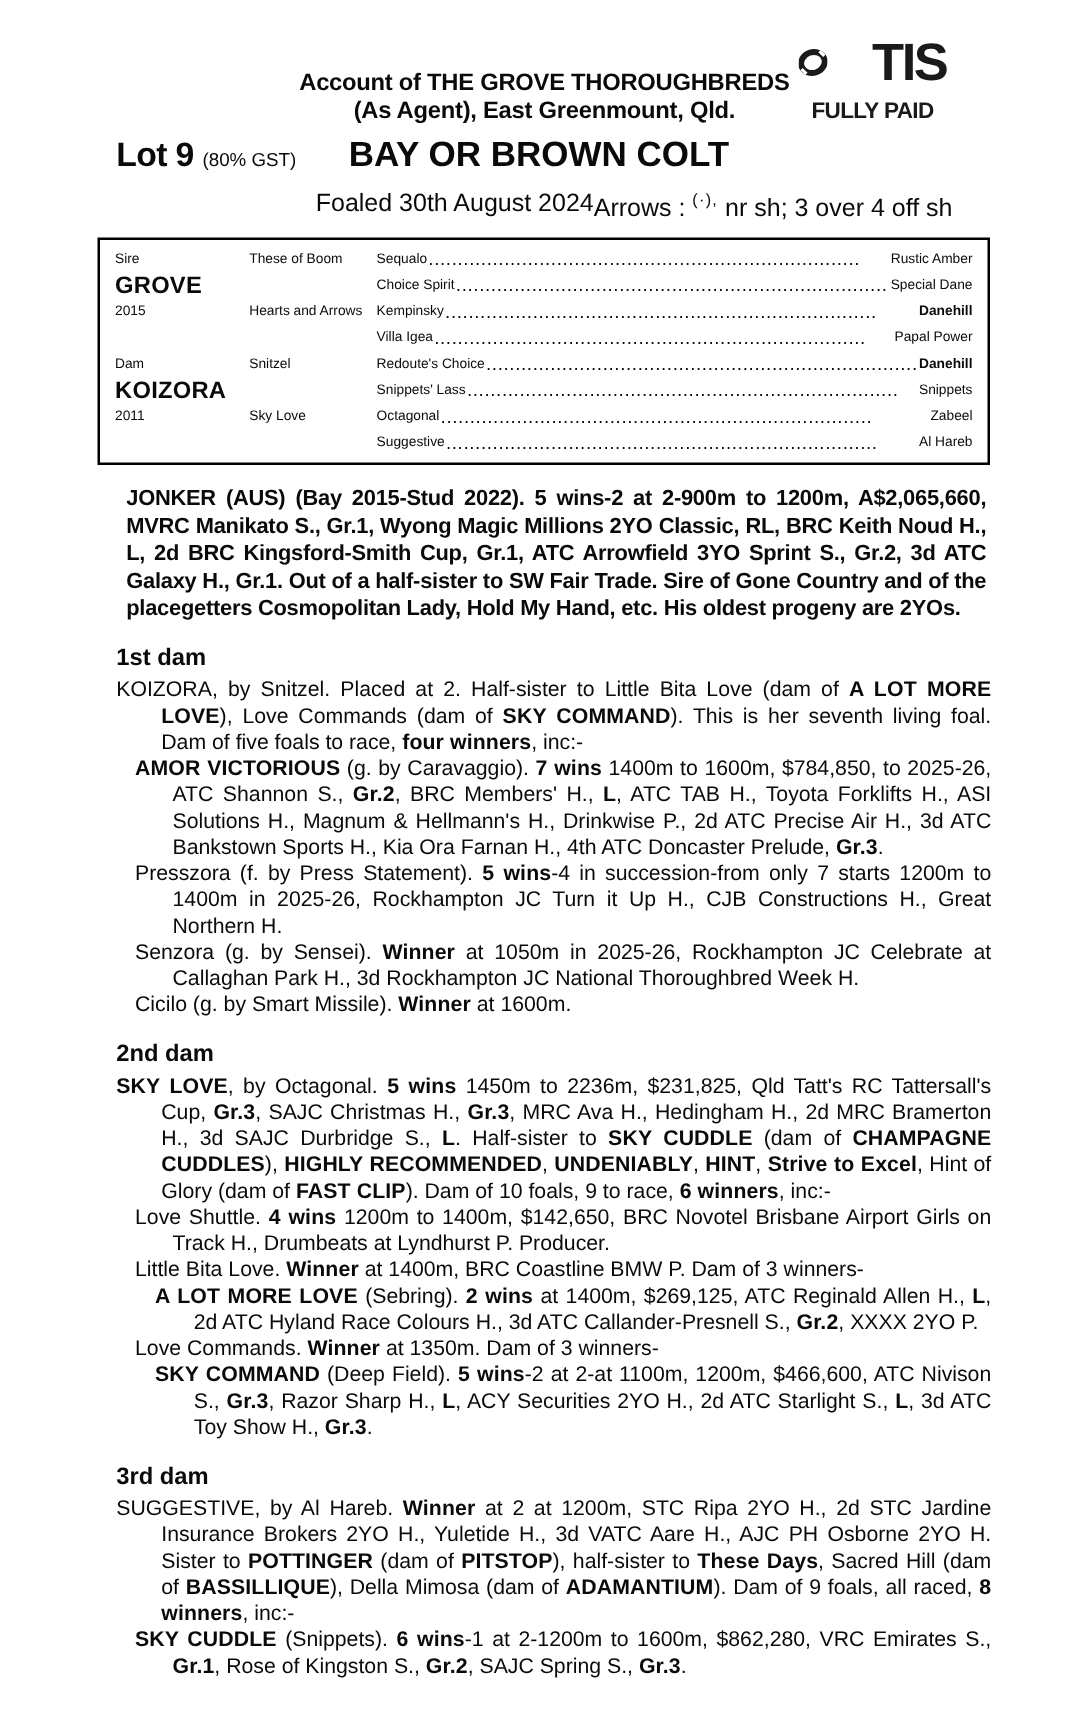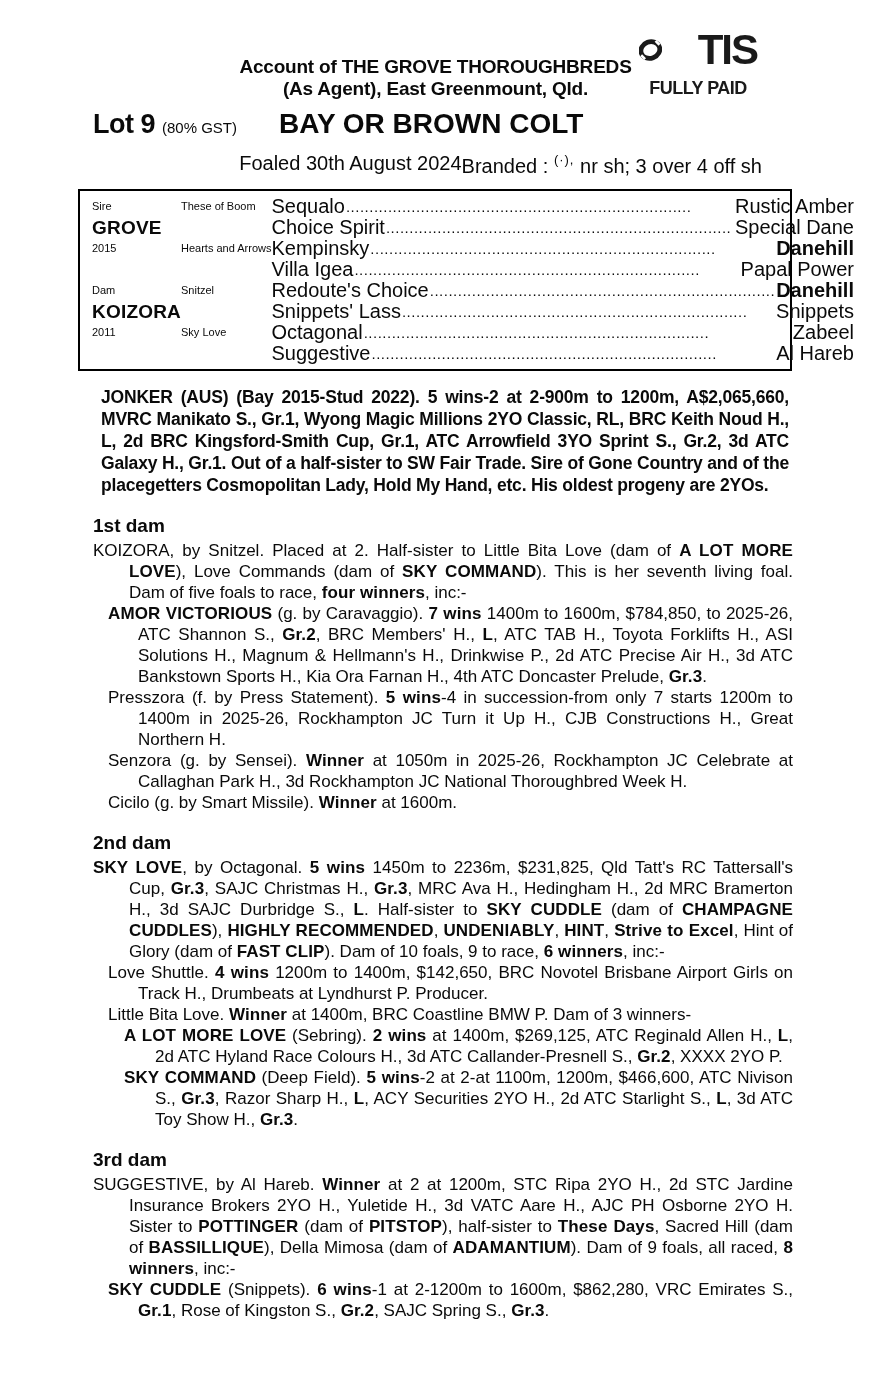--- a/index.html
+++ b/index.html
@@ -28,21 +28,21 @@
     margin:11px 0 0 78px;width:714px;box-sizing:border-box;
     border:2px solid #000;padding:5px 12px 5px 12px;
     display:flex;
   }
   .ped-col{display:block;}
   .ped-c1{width:195px;}
   .ped-c2{width:185px;}
   .ped-c3{flex:1;}
   .pl{height:21px;line-height:21px;font-size:11px;white-space:nowrap;}
   .ped-name{font-weight:bold;font-size:19px;letter-spacing:0.2px;}
-  .gp-row{display:flex;align-items:flex-end;height:21px;line-height:21px;font-size:20px;}
+  .gp-row{display:flex;align-items:flex-start;height:21px;line-height:21px;font-size:11px;}
   .gp-s,.gp-d{white-space:nowrap;}
   .dots{flex:1;overflow:hidden;white-space:nowrap;margin:0 1px;color:#0a0a0a;}
   .dots::after{content:"..........................................................................";letter-spacing:0.5px;font-size:15px;}
   
   .sire-note{margin:15px 82px 0 101px;}
   .sire-note .para{font-weight:bold;font-size:17.5px;line-height:22px;letter-spacing:-0.2px;}
   
   .bodytext{margin:0 78px 0 93px;width:700px;}
   .sec-head{font-size:19px;font-weight:bold;margin:19px 0 3px 0;}
   .para{margin:0;text-align:justify;font-size:17px;line-height:21px;}
@@ -76,21 +76,21 @@
     </div>
 
     <div class="lot-row">
       <span class="lot-label">Lot 9</span>
       <span class="gst">(80% GST)</span>
       <span class="colt-title">BAY OR BROWN COLT</span>
     </div>
 
     <div class="foal-row">
       <span>Foaled 30th August 2024</span>
-      <span><span>Branded : </span><span class="brand-mark">(·),</span><span> nr sh; 3 over 4 off sh</span></span>
+      <span><span>Arrows : </span><span class="brand-mark">(·),</span><span> nr sh; 3 over 4 off sh</span></span>
     </div>
   </div>
 
   <div class="ped-box">
     <div class="ped-col ped-c1">
       <div class="pl">Sire</div>
       <div class="pl ped-name">GROVE</div>
       <div class="pl">2015</div>
       <div class="pl"></div>
       <div class="pl">Dam</div>
@@ -165,20 +165,21 @@
           <p class="para p-child">Cicilo (g. by Smart Missile). <b>Winner</b> at 1600m.</p>
         </div>
     </section>
     <section>
       <h3 class="sec-head">2nd dam</h3>
       <div>
           <p class="para p-dam"><b>SKY LOVE</b>, by Octagonal. <b>5 wins</b> 1450m to 2236m, $231,825, Qld Tatt's RC Tattersall's Cup, <b>Gr.3</b>, SAJC Christmas H., <b>Gr.3</b>, MRC Ava H., Hedingham H., 2d MRC Bramerton H., 3d SAJC Durbridge S., <b>L</b>. Half-sister to <b>SKY CUDDLE</b> (dam of <b>CHAMPAGNE CUDDLES</b>), <b>HIGHLY RECOMMENDED</b>, <b>UNDENIABLY</b>, <b>HINT</b>, <b>Strive to Excel</b>, Hint of Glory (dam of <b>FAST CLIP</b>). Dam of 10 foals, 9 to race, <b>6 winners</b>, inc:-</p>
           <p class="para p-child">Love Shuttle. <b>4 wins</b> 1200m to 1400m, $142,650, BRC Novotel Brisbane Airport Girls on Track H., Drumbeats at Lyndhurst P. Producer.</p>
           <p class="para p-child">Little Bita Love. <b>Winner</b> at 1400m, BRC Coastline BMW P. Dam of 3 winners-</p>
           <p class="para p-grand"><b>A LOT MORE LOVE</b> (Sebring). <b>2 wins</b> at 1400m, $269,125, ATC Reginald Allen H., <b>L</b>, 2d ATC Hyland Race Colours H., 3d ATC Callander-Presnell S., <b>Gr.2</b>, XXXX 2YO P.</p>
+          <p class="para p-child">Love Commands. <b>Winner</b> at 1350m. Dam of 3 winners-</p>
           <p class="para p-grand"><b>SKY COMMAND</b> (Deep Field). <b>5 wins</b>-2 at 2-at 1100m, 1200m, $466,600, ATC Nivison S., <b>Gr.3</b>, Razor Sharp H., <b>L</b>, ACY Securities 2YO H., 2d ATC Starlight S., <b>L</b>, 3d ATC Toy Show H., <b>Gr.3</b>.</p>
         </div>
     </section>
     <section>
       <h3 class="sec-head">3rd dam</h3>
       <div>
           <p class="para p-dam">SUGGESTIVE, by Al Hareb. <b>Winner</b> at 2 at 1200m, STC Ripa 2YO H., 2d STC Jardine Insurance Brokers 2YO H., Yuletide H., 3d VATC Aare H., AJC PH Osborne 2YO H. Sister to <b>POTTINGER</b> (dam of <b>PITSTOP</b>), half-sister to <b>These Days</b>, Sacred Hill (dam of <b>BASSILLIQUE</b>), Della Mimosa (dam of <b>ADAMANTIUM</b>). Dam of 9 foals, all raced, <b>8 winners</b>, inc:-</p>
           <p class="para p-child"><b>SKY CUDDLE</b> (Snippets). <b>6 wins</b>-1 at 2-1200m to 1600m, $862,280, VRC Emirates S., <b>Gr.1</b>, Rose of Kingston S., <b>Gr.2</b>, SAJC Spring S., <b>Gr.3</b>.</p>
         </div>
     </section>

